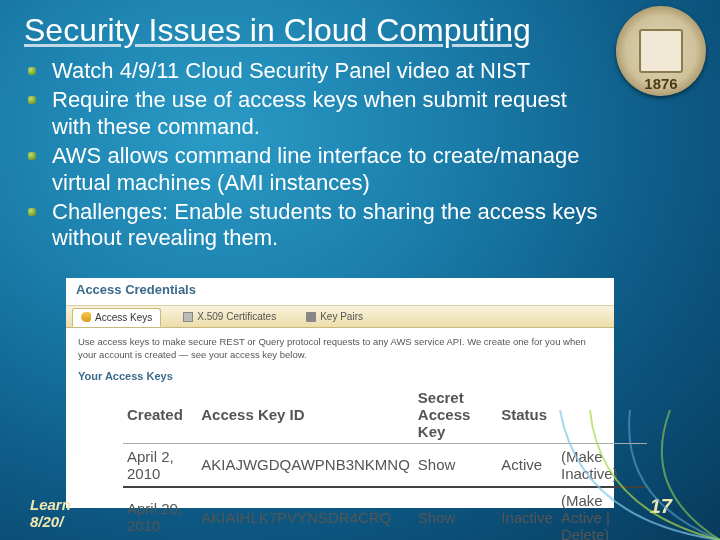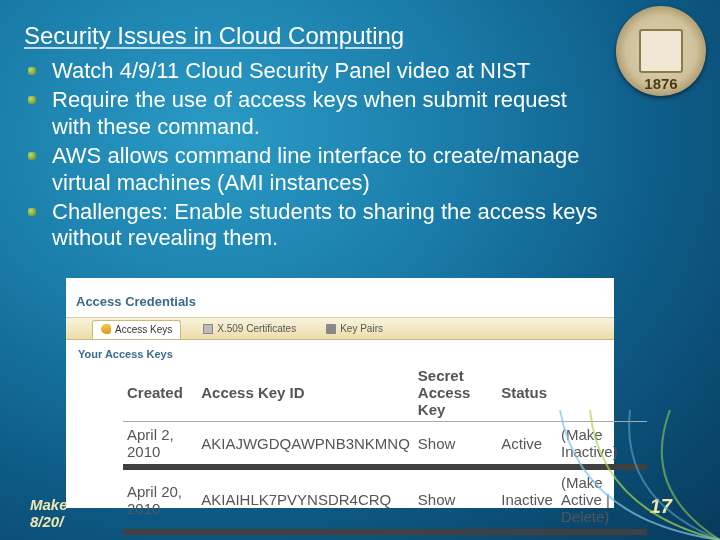--- a/index.html
+++ b/index.html
@@ -5,22 +5,22 @@
   * { margin: 0; padding: 0; box-sizing: border-box; }
   html, body { width: 720px; height: 540px; overflow: hidden; font-family: Arial, sans-serif; }
   .slide {
     width: 720px; height: 540px;
     background: radial-gradient(ellipse at 30% 25%, #2a9bc6 0%, #1a7ba8 35%, #0d5a85 65%, #083a5c 100%);
     position: relative;
     color: #fff;
   }
   .title {
     position: absolute;
-    top: 22px; left: 24px;
-    font-size: 24px;
+    top: 12px; left: 24px;
+    font-size: 32px;
     font-weight: normal;
     color: #ffffff;
     text-decoration: underline;
     text-decoration-color: #c0d8e8;
     text-underline-offset: 3px;
   }
   .seal {
     position: absolute;
     top: 6px; right: 14px;
     width: 90px; height: 90px;
@@ -64,39 +64,39 @@
   .screenshot {
     position: absolute;
     top: 278px; left: 66px;
     width: 548px; height: 230px;
     background: #ffffff;
     color: #333;
     font-family: Verdana, Arial, sans-serif;
     font-size: 10px;
   }
   .ss-head {
-    padding: 16px 10px 2px;
+    padding: 4px 10px 2px;
     border-bottom: 1px solid #d7cfa6;
   }
   .ss-head h3 {
     color: #3b6a8a;
     font-size: 13px;
     font-weight: bold;
     margin-bottom: 6px;
   }
   .ss-head p {
     color: #555;
     font-size: 9.5px;
     line-height: 1.3;
   }
   .ss-tabs {
     display: flex;
     background: linear-gradient(#f8f3dc, #edddab);
     border-bottom: 1px solid #c9b97c;
-    padding: 0 26px;
+    padding: 0 6px;
     gap: 14px;
     height: 22px;
     align-items: center;
   }
   .ss-tab {
     display: flex; align-items: center; gap: 4px;
     padding: 3px 8px;
     font-size: 10px;
     color: #555;
     cursor: pointer;
@@ -129,21 +129,21 @@
   }
   table.keys th {
     text-align: left;
     color: #555;
     font-weight: bold;
     border-bottom: 1px solid #aaa;
     padding: 3px 4px;
   }
   table.keys td {
     padding: 4px 4px;
-    border-bottom: 6px solid #404040;
+    border-bottom: 2px solid #404040;
     color: #555;
   }
   .link { color: #2a6aa6; cursor: pointer; }
   .ss-foot {
     padding: 6px 12px 0;
     font-size: 9.5px; color: #555; line-height: 1.3;
   }
   .learn {
     display: flex; align-items: center; gap: 5px;
     margin-top: 3px;
@@ -206,20 +206,21 @@
       <div class="ss-tab">
         <span class="tab-ico ico-cert"></span>
         <span>X.509 Certificates</span>
       </div>
       <div class="ss-tab">
         <span class="tab-ico ico-pair"></span>
         <span>Key Pairs</span>
       </div>
     </div>
     <div class="ss-body">
+      <p>Use access keys to make secure REST or Query protocol requests to any AWS service API. We create one for you when your account is created — see your access key below.</p>
       <div class="ss-sub">Your Access Keys</div>
       <table class="keys">
         <thead>
           <tr>
             <th>Created</th>
             <th>Access Key ID</th>
             <th>Secret Access Key</th>
             <th>Status</th>
             <th></th>
           </tr>
@@ -244,21 +245,21 @@
       <div class="ss-foot">
         <div class="learn">
           <span class="plus-ico">+</span>
           <span class="link">Learn more about Access Keys</span>
         </div>
       </div>
     </div>
   </div>
 
   <div class="footer-left">
-    <div>Make</div>
+    <div>Learn</div>
     <div>8/20/</div>
   </div>
   <div class="footer-right">17</div>
 
   <div class="swoosh">
     <svg viewBox="0 0 200 130">
       <path d="M200,130 Q60,110 40,0" stroke="#7fc6e6" stroke-width="2" fill="none" opacity="0.7"></path>
       <path d="M200,130 Q80,100 70,0" stroke="#a9d94f" stroke-width="2" fill="none" opacity="0.7"></path>
       <path d="M200,130 Q100,90 110,0" stroke="#5aa7cc" stroke-width="2" fill="none" opacity="0.6"></path>
       <path d="M200,130 Q120,80 150,0" stroke="#8fcf54" stroke-width="2" fill="none" opacity="0.6"></path>

